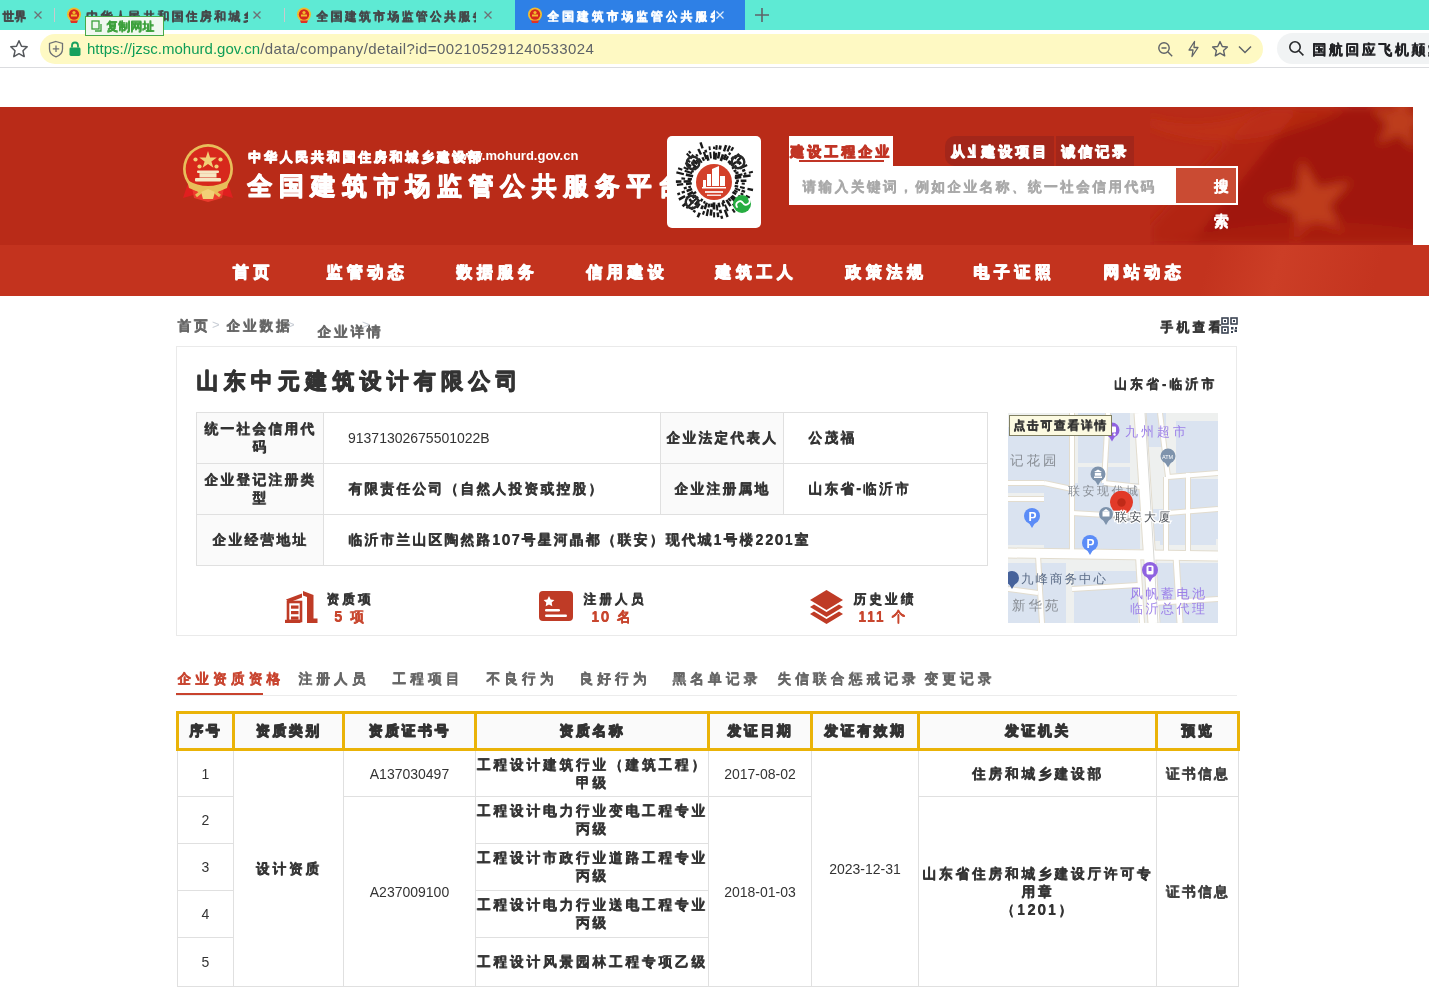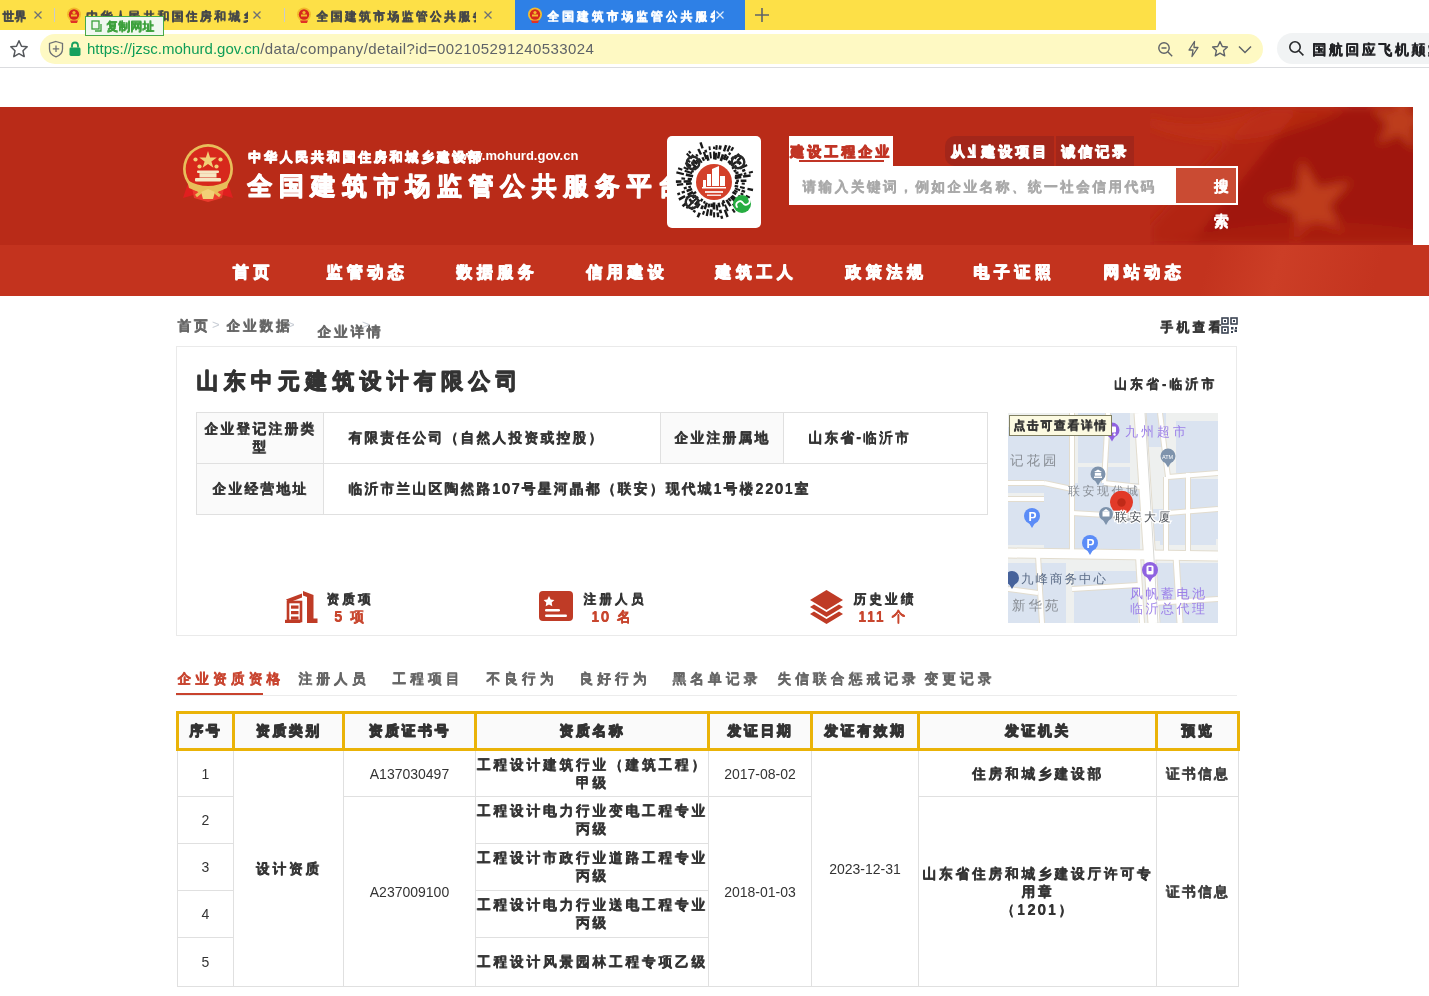--- a/index.html
+++ b/index.html
@@ -1,19 +1,19 @@
 <!DOCTYPE html>
 <html><head><meta charset="utf-8">
 <style>
 *{margin:0;padding:0;box-sizing:border-box;}
 html,body{width:1429px;height:996px;overflow:hidden;background:#fff;
   font-family:"Liberation Sans",sans-serif;}
 .abs{position:absolute;}
 
-#tabbar{position:absolute;left:0;top:0;width:1156px;height:30px;background:#fde047;}
+#tabbar{position:absolute;left:0;top:0;width:1429px;height:30px;background:#5eead4;}
 .tabtxt{position:absolute;top:8px;font-size:12px;color:#454749;white-space:nowrap;overflow:hidden;}
 .tsep{position:absolute;top:8px;width:1px;height:14px;background:#C9CACD;}
 #activetab{position:absolute;left:515px;top:0;width:230px;height:30px;background:#2E80E6;}
 #tooltip{position:absolute;left:85px;top:16px;width:79px;height:20px;background:#F0F8F0;
   border:1px solid #48A948;color:#3BA03B;font-size:12px;line-height:18px;white-space:nowrap;z-index:5;}
 #addrbar{position:absolute;left:0;top:30px;width:1429px;height:38px;background:#fff;
   border-bottom:1px solid #DBDCDF;}
 #capsule{position:absolute;left:40px;top:4px;width:1223px;height:30px;border-radius:15px;background:#fef9c3;}
 #urltxt{position:absolute;left:47px;top:6px;font-size:15px;color:#5F6368;white-space:nowrap;}
 #urltxt .grn{color:#0E9D58;}
@@ -400,20 +400,26 @@
   <div id="ctitle">山东中元建筑设计有限公司</div>
   <div id="cregion">山东省-临沂市</div>
   <table id="itab">
     <colgroup>
         <col style="width:127px">
         <col style="width:337px">
         <col style="width:123px">
         <col style="width:204px">
       </colgroup>
     <tbody>
+        <tr>
+          <td class="lb">统一社会信用代码</td>
+          <td class="vl cc" style="letter-spacing:0;">91371302675501022B</td>
+        <td class="lb">企业法定代表人</td>
+          <td class="vl">公茂福</td>
+        </tr>
     <tr>
           <td class="lb">企业登记注册类型</td>
           <td class="vl">有限责任公司（自然人投资或控股）</td>
         <td class="lb">企业注册属地</td>
           <td class="vl">山东省-临沂市</td>
         </tr>
     <tr>
           <td class="lb">企业经营地址</td>
           <td class="vl" colspan="3">临沂市兰山区陶然路107号星河晶都（联安）现代城1号楼2201室</td>
         </tr>

